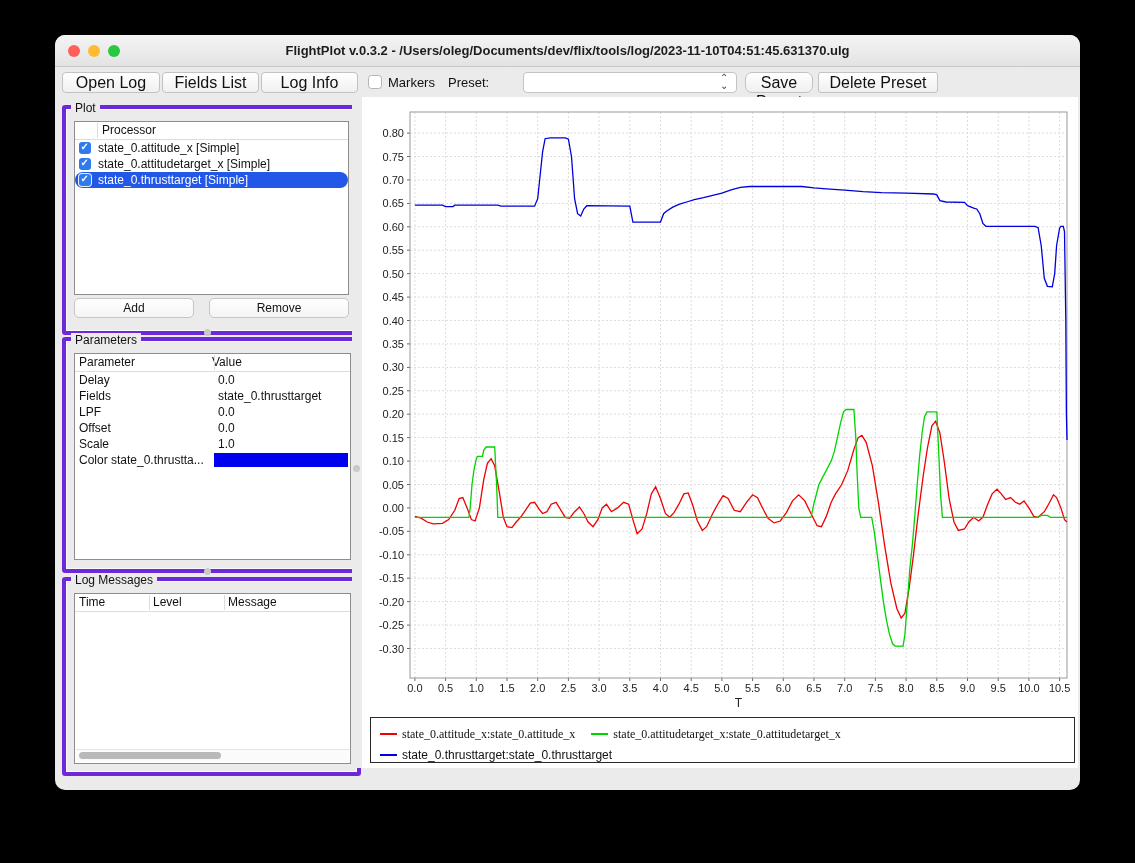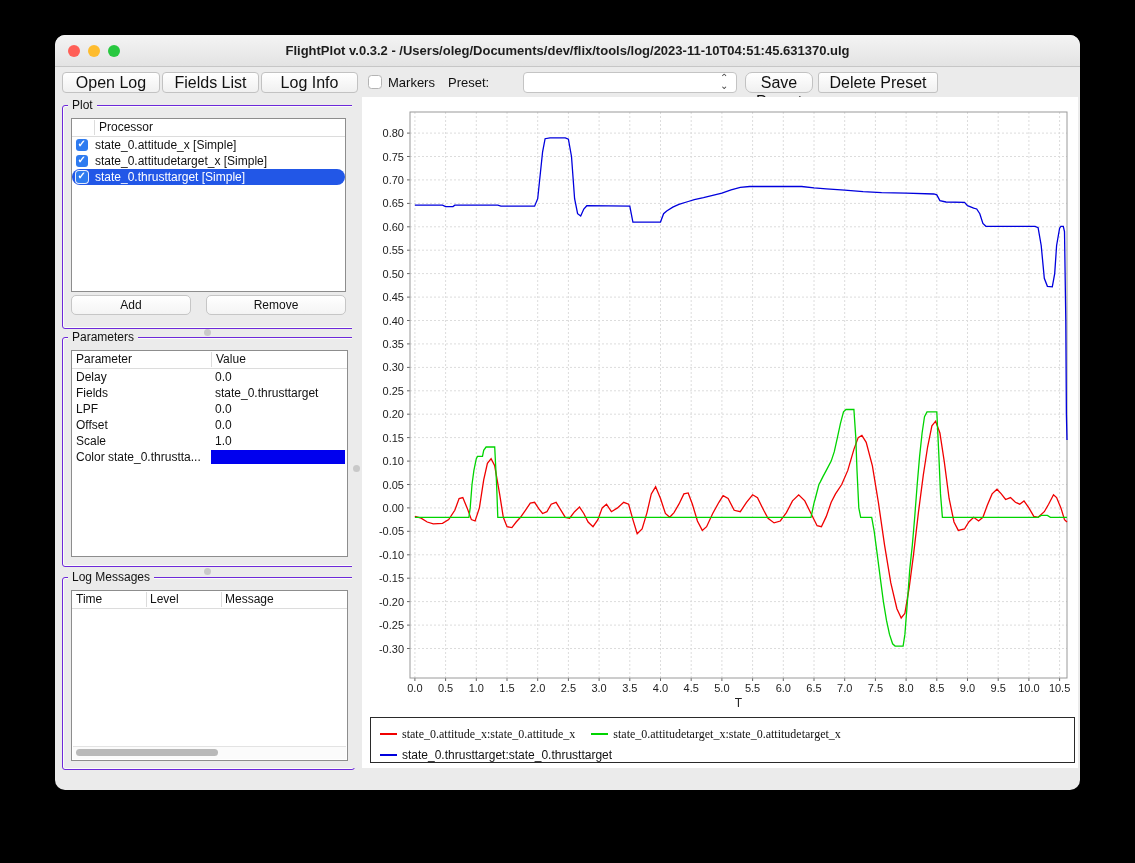--- a/index.html
+++ b/index.html
@@ -15,21 +15,21 @@
   
   .tbtn{position:absolute;top:37px;height:21px;background:linear-gradient(#ffffff,#f0f0f0);border:1px solid #c2c2c2;border-radius:4px;font-size:16px;color:#111;text-align:center;line-height:19px;box-sizing:border-box;cursor:default;}
   .cb{position:absolute;background:#fff;border:1px solid #b4b4b4;border-radius:3.5px;box-sizing:border-box;}
   .tlabel{position:absolute;top:37px;height:21px;line-height:21px;font-size:13px;color:#111;}
   .combo{position:absolute;left:468px;top:37px;width:214px;height:21px;background:#fff;border:1px solid #c4c4c4;border-radius:4px;box-sizing:border-box;}
   .combo input{position:absolute;left:4px;top:1px;width:186px;height:17px;border:none;outline:none;font-size:12px;font-family:"Liberation Sans",sans-serif;background:transparent;}
   .stepper{position:absolute;right:3px;top:0;width:14px;height:19px;color:#444;}
   .stepper .up{position:absolute;top:-1px;left:1px;font-size:10px;}
   .stepper .dn{position:absolute;top:7px;left:1px;font-size:10px;}
   
-  .group{position:absolute;left:7px;width:291px;border:1px solid #6d28d9;border-radius:3px;box-shadow:inset 0 0 0 1px rgba(255,255,255,.8);}
+  .group{position:absolute;left:7px;width:291px;border:4px solid #6d28d9;border-radius:3px;box-shadow:inset 0 0 0 1px rgba(255,255,255,.8);}
   .gtitle{position:absolute;top:-8px;left:5px;background:#ebebeb;padding:0 4px;font-size:12px;color:#111;}
   
   .list{position:absolute;left:8px;top:12px;width:275px;height:174px;background:#fff;border:1px solid #8d8d8d;box-sizing:border-box;font-size:12px;overflow:hidden;}
   .list-header{position:relative;height:17px;line-height:17px;border-bottom:1px solid #dcdcdc;color:#111;padding-left:27px;}
   .list-header::before{content:"";position:absolute;left:22px;top:1px;bottom:1px;width:1px;background:#dcdcdc;}
   .lrow{position:relative;height:16px;display:flex;align-items:center;color:#111;}
   .lrow.selected{background:#2257e7;color:#fff;border-radius:8px;}
   .lcb{width:12px;height:12px;margin-left:4px;border-radius:3px;background:#2e7bf0;flex:0 0 auto;position:relative;}
   .lrow.selected .lcb{box-shadow:0 0 0 1px rgba(255,255,255,.9);}
   .lcb::after{content:"✓";position:absolute;left:1.5px;top:-1px;font-size:10px;font-weight:bold;color:#fff;}
@@ -114,21 +114,21 @@
     <div class="panelbtn" style="left:143px;top:189px;width:140px;">Remove</div>
   </div>
 
   <div class="dot" style="left:149px;top:294px;"></div>
 
   <div class="group" style="top:302px;height:228px;">
     <span class="gtitle">Parameters</span>
     <div class="stable" style="height:207px;">
       <div class="thead">
         <span class="hc" style="left:4px;">Parameter</span>
-        <span class="hc" style="left:144px;">Value</span>
+        <span class="hc" style="left:137px;">Value</span>
         <span class="vline" style="left:139px;"></span>
       </div>
       <div>
           <div class="trow">
             <span class="c0">Delay</span>
             <span class="c1">0.0</span>
           </div>
           <div class="trow">
             <span class="c0">Fields</span>
             <span class="c1">state_0.thrusttarget</span>

